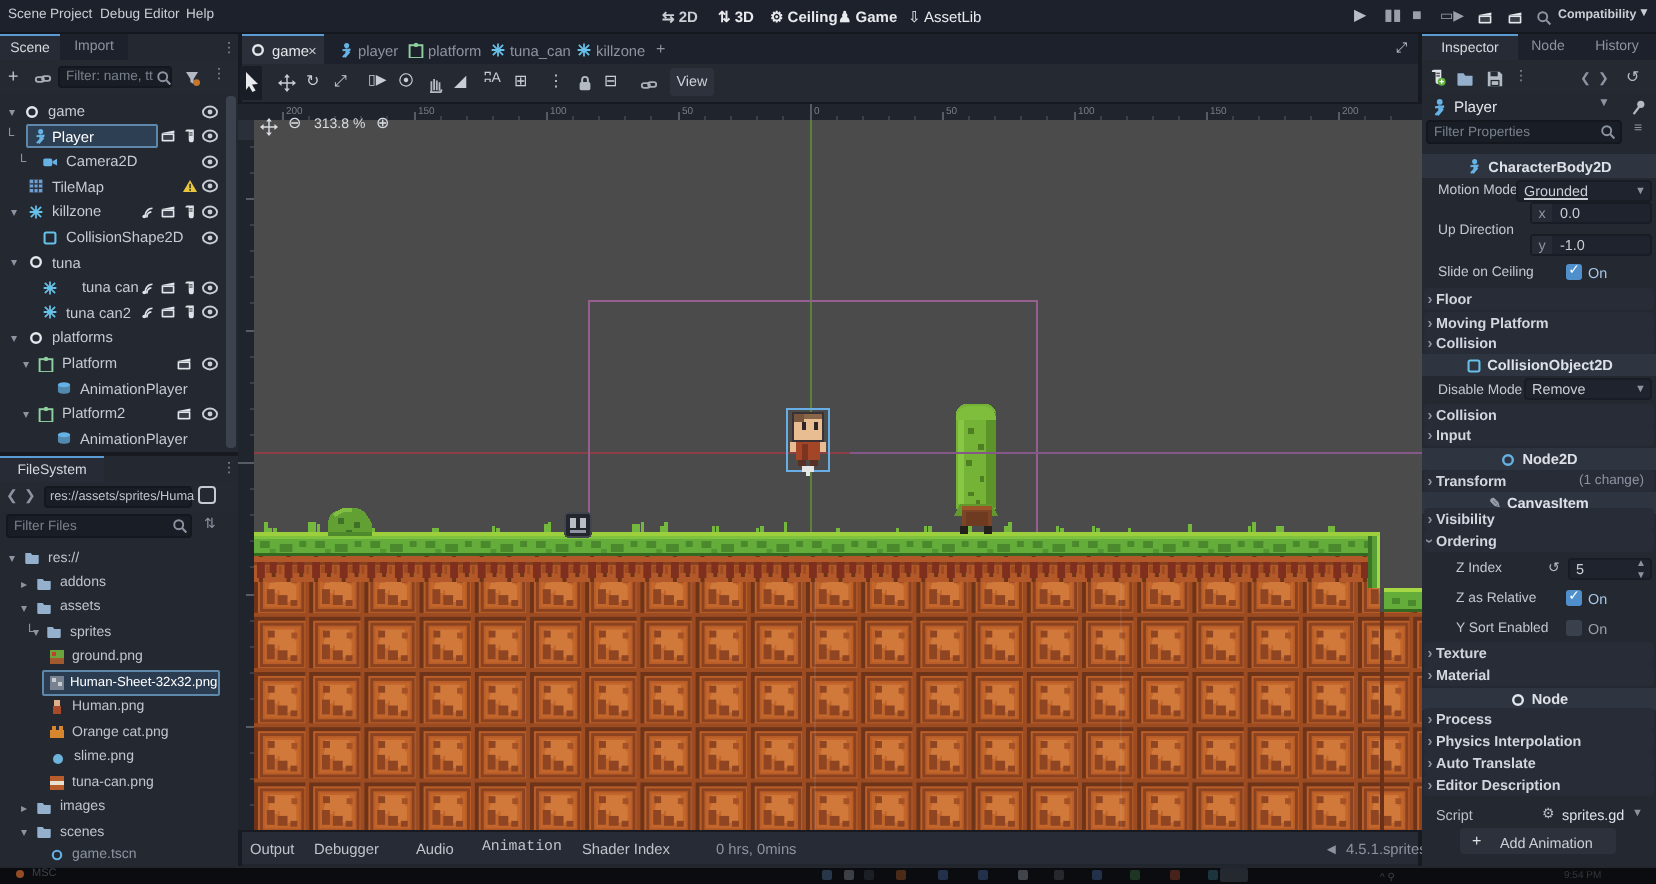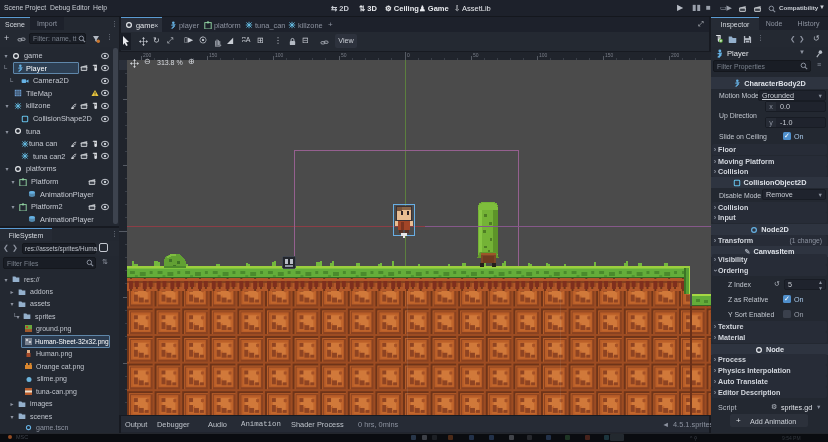--- a/index.html
+++ b/index.html
@@ -247,21 +247,21 @@
         <span class="arr" style="margin-left:4px">▾</span>
         <svg class="ic" style="margin-left:4px;color:#e4e7eb" width="8" height="8">
           <use href="#node"></use>
         </svg>
         <span style="margin-left:4px">tuna</span>
       </div>
 <div class="trow" style="top:137.5px">
         <svg class="ic" style="margin-left:21px" width="8" height="8">
           <use href="#area"></use>
         </svg>
-        <span style="margin-left:0">tuna can</span>
+        <span style="margin-left:12px">tuna can</span>
         <svg class="ic ri" style="left:70px" width="8" height="8">
           <use href="#sig"></use>
         </svg>
         <svg class="ic ri" style="left:80px" width="8" height="8">
           <use href="#mov"></use>
         </svg>
         <svg class="ic ri" style="left:91px" width="8" height="8">
           <use href="#scr"></use>
         </svg>
         <svg class="ic ri" style="left:101px" width="8" height="8">
@@ -712,21 +712,21 @@
     </svg>
 <span class="abs" style="left:144px;top:57px;color:#d8dbe0;font-size:8px;">⊖</span>
 <span class="abs" style="left:157px;top:59px;color:#d8dbe0;font-size:7px;">313.8 %</span>
 <span class="abs" style="left:188px;top:57px;color:#d8dbe0;font-size:8px;">⊕</span>
 
 <div class="abs" style="left:121px;top:415px;width:588px;height:17px;background:#262b35;border-top:1px solid #171a21;font-size:7.4px;color:#bfc4cb;">
 <span class="abs" style="left:4px;top:4px;">Output</span>
       <span class="abs" style="left:36px;top:4px;">Debugger</span>
       <span class="abs" style="left:87px;top:4px;">Audio</span>
       <span class="abs" style="left:120px;top:4px;font-family:Liberation Mono, monospace;">Animation</span>
-      <span class="abs" style="left:170px;top:4px;">Shader Process</span>
+      <span class="abs" style="left:170px;top:4px;">Shader Index</span>
       <span class="abs dim" style="left:237px;top:4px;">0 hrs, 0mins</span>
 <span class="abs dim" style="left:541px;top:4px;">◄</span>
       <span class="abs dim" style="left:552px;top:4px;">4.5.1.sprites</span>
 </div>
 
 <div class="panel" style="left:711px;top:17px;width:117px;height:416px;background:#232831;"></div>
 <div class="dtab act" style="left:711px;top:17px;width:48px;">Inspector</div>
 <div class="dtab" style="left:759px;top:17px;width:30px;">Node</div>
 <div class="dtab" style="left:789px;top:17px;width:39px;">History</div>
 <div class="abs" style="left:711px;top:30px;width:117px;height:17px;background:#242932;"></div>

